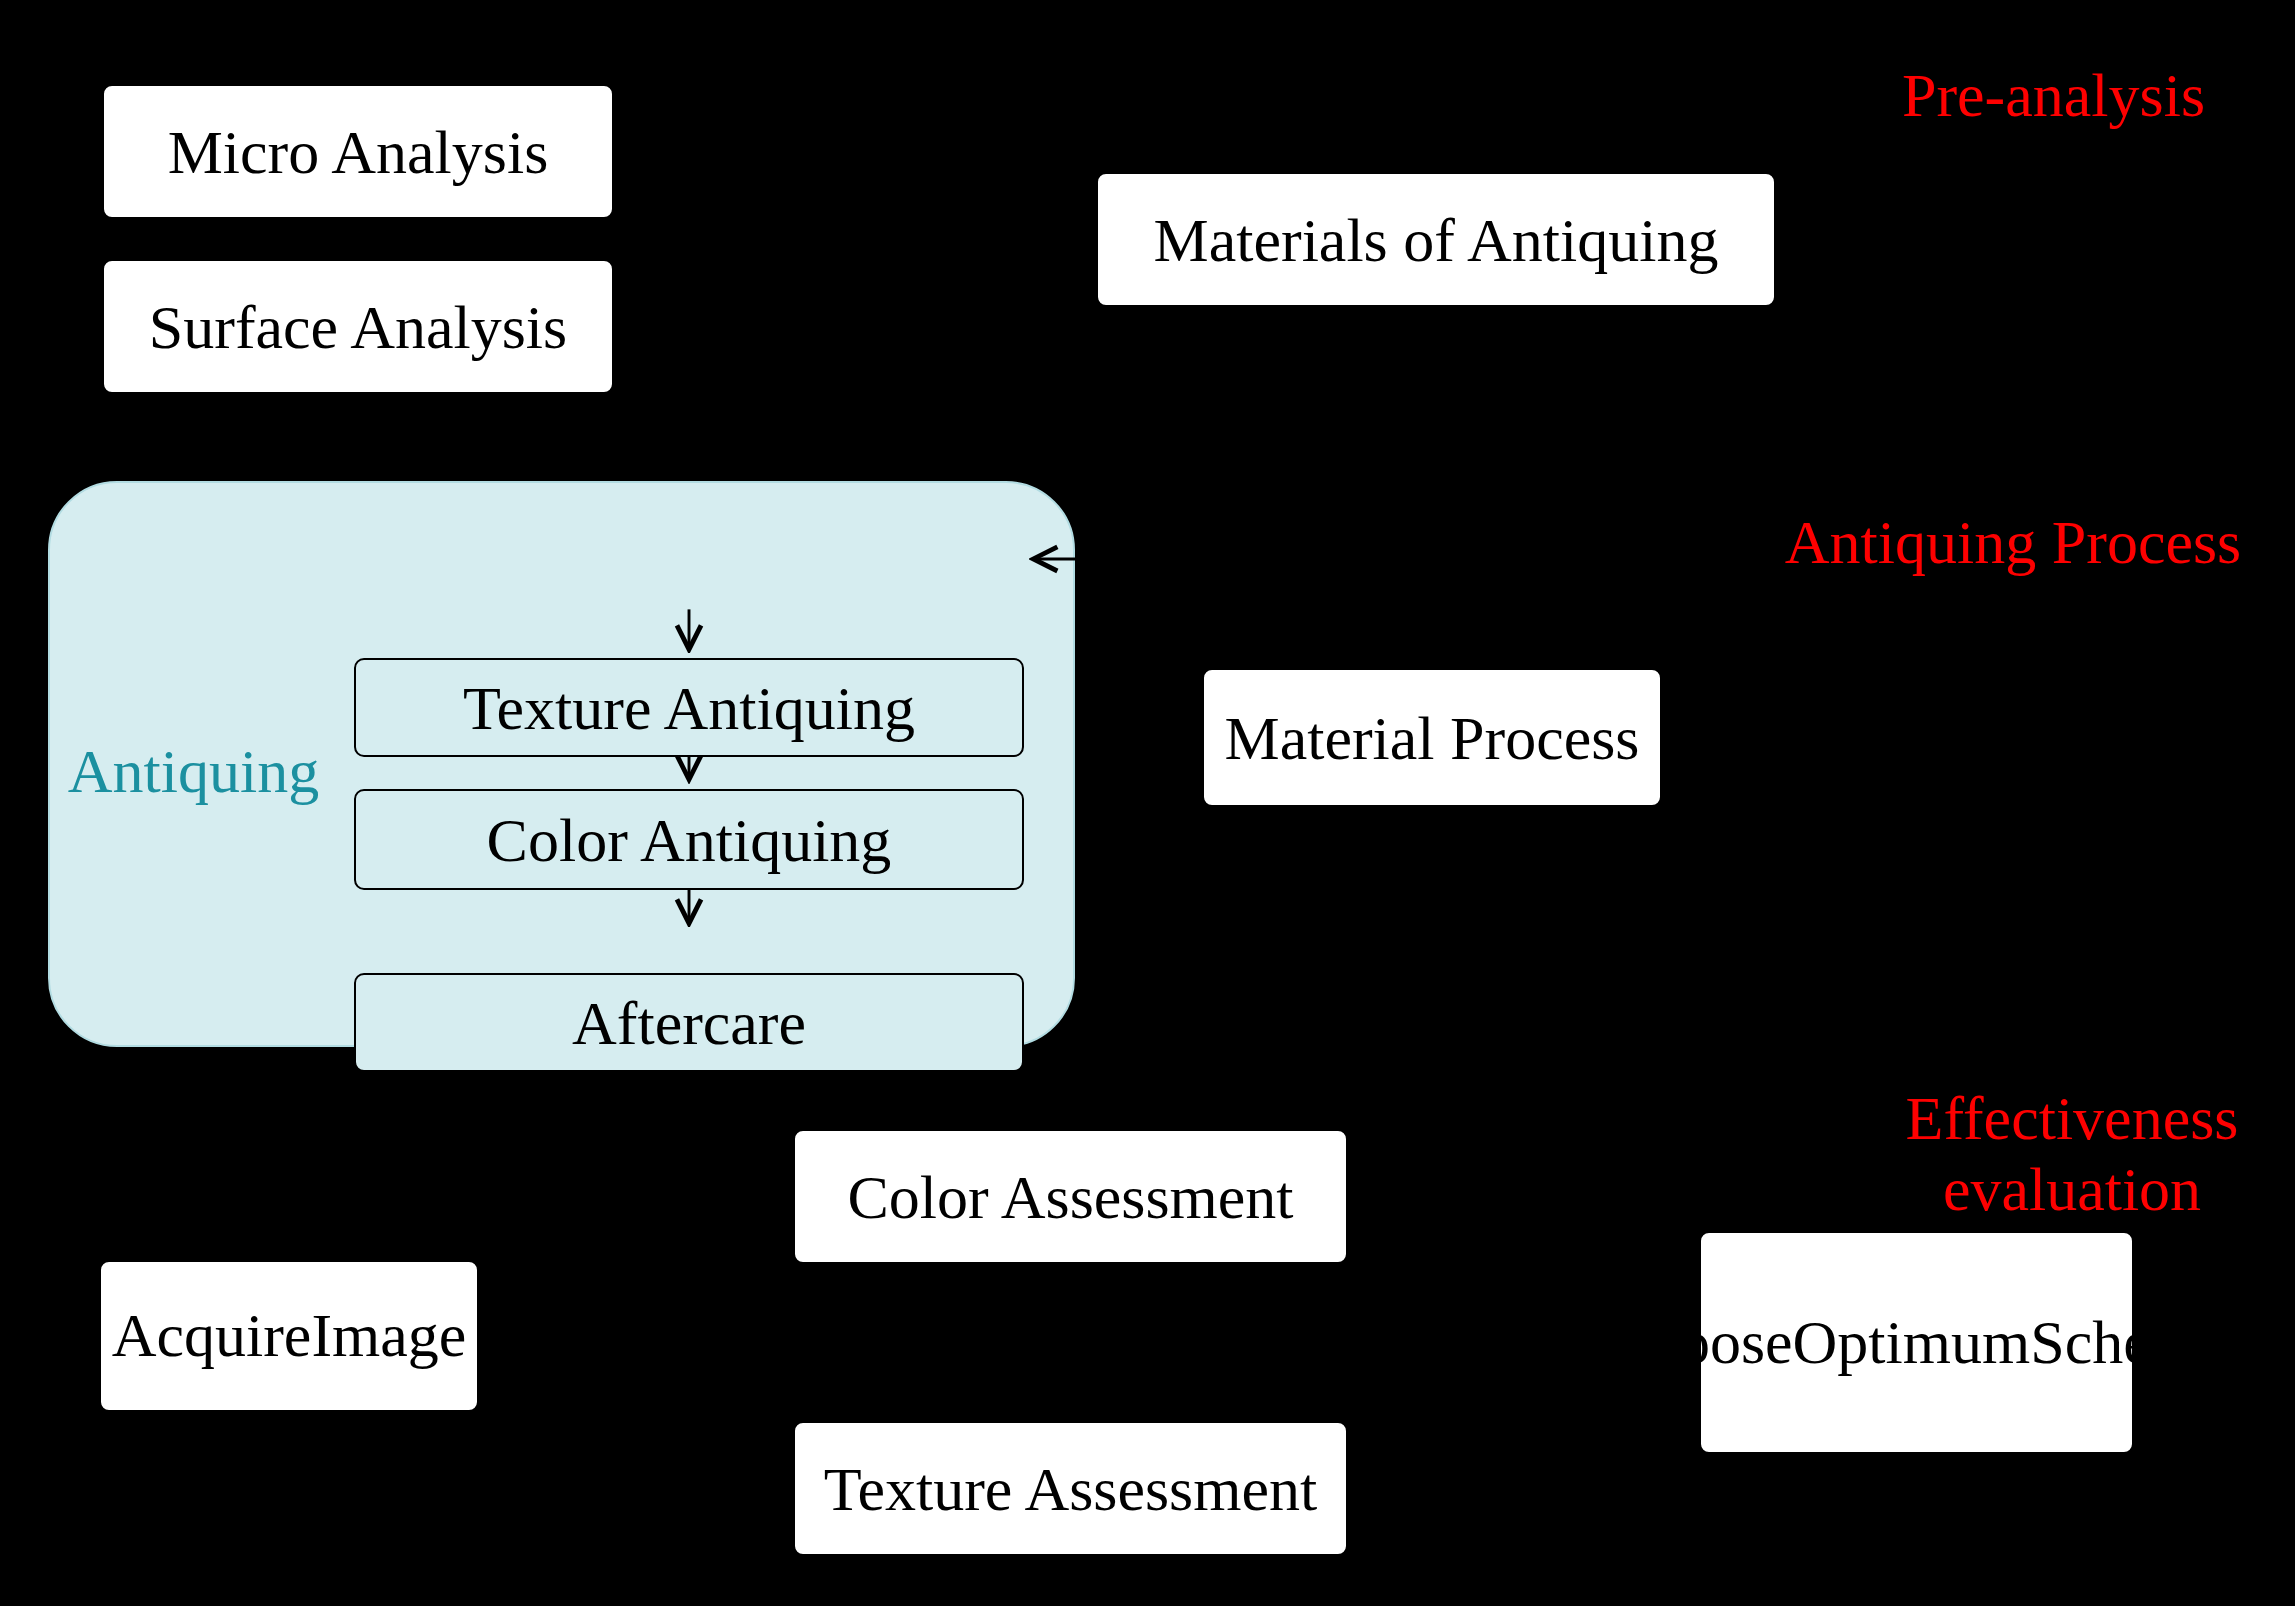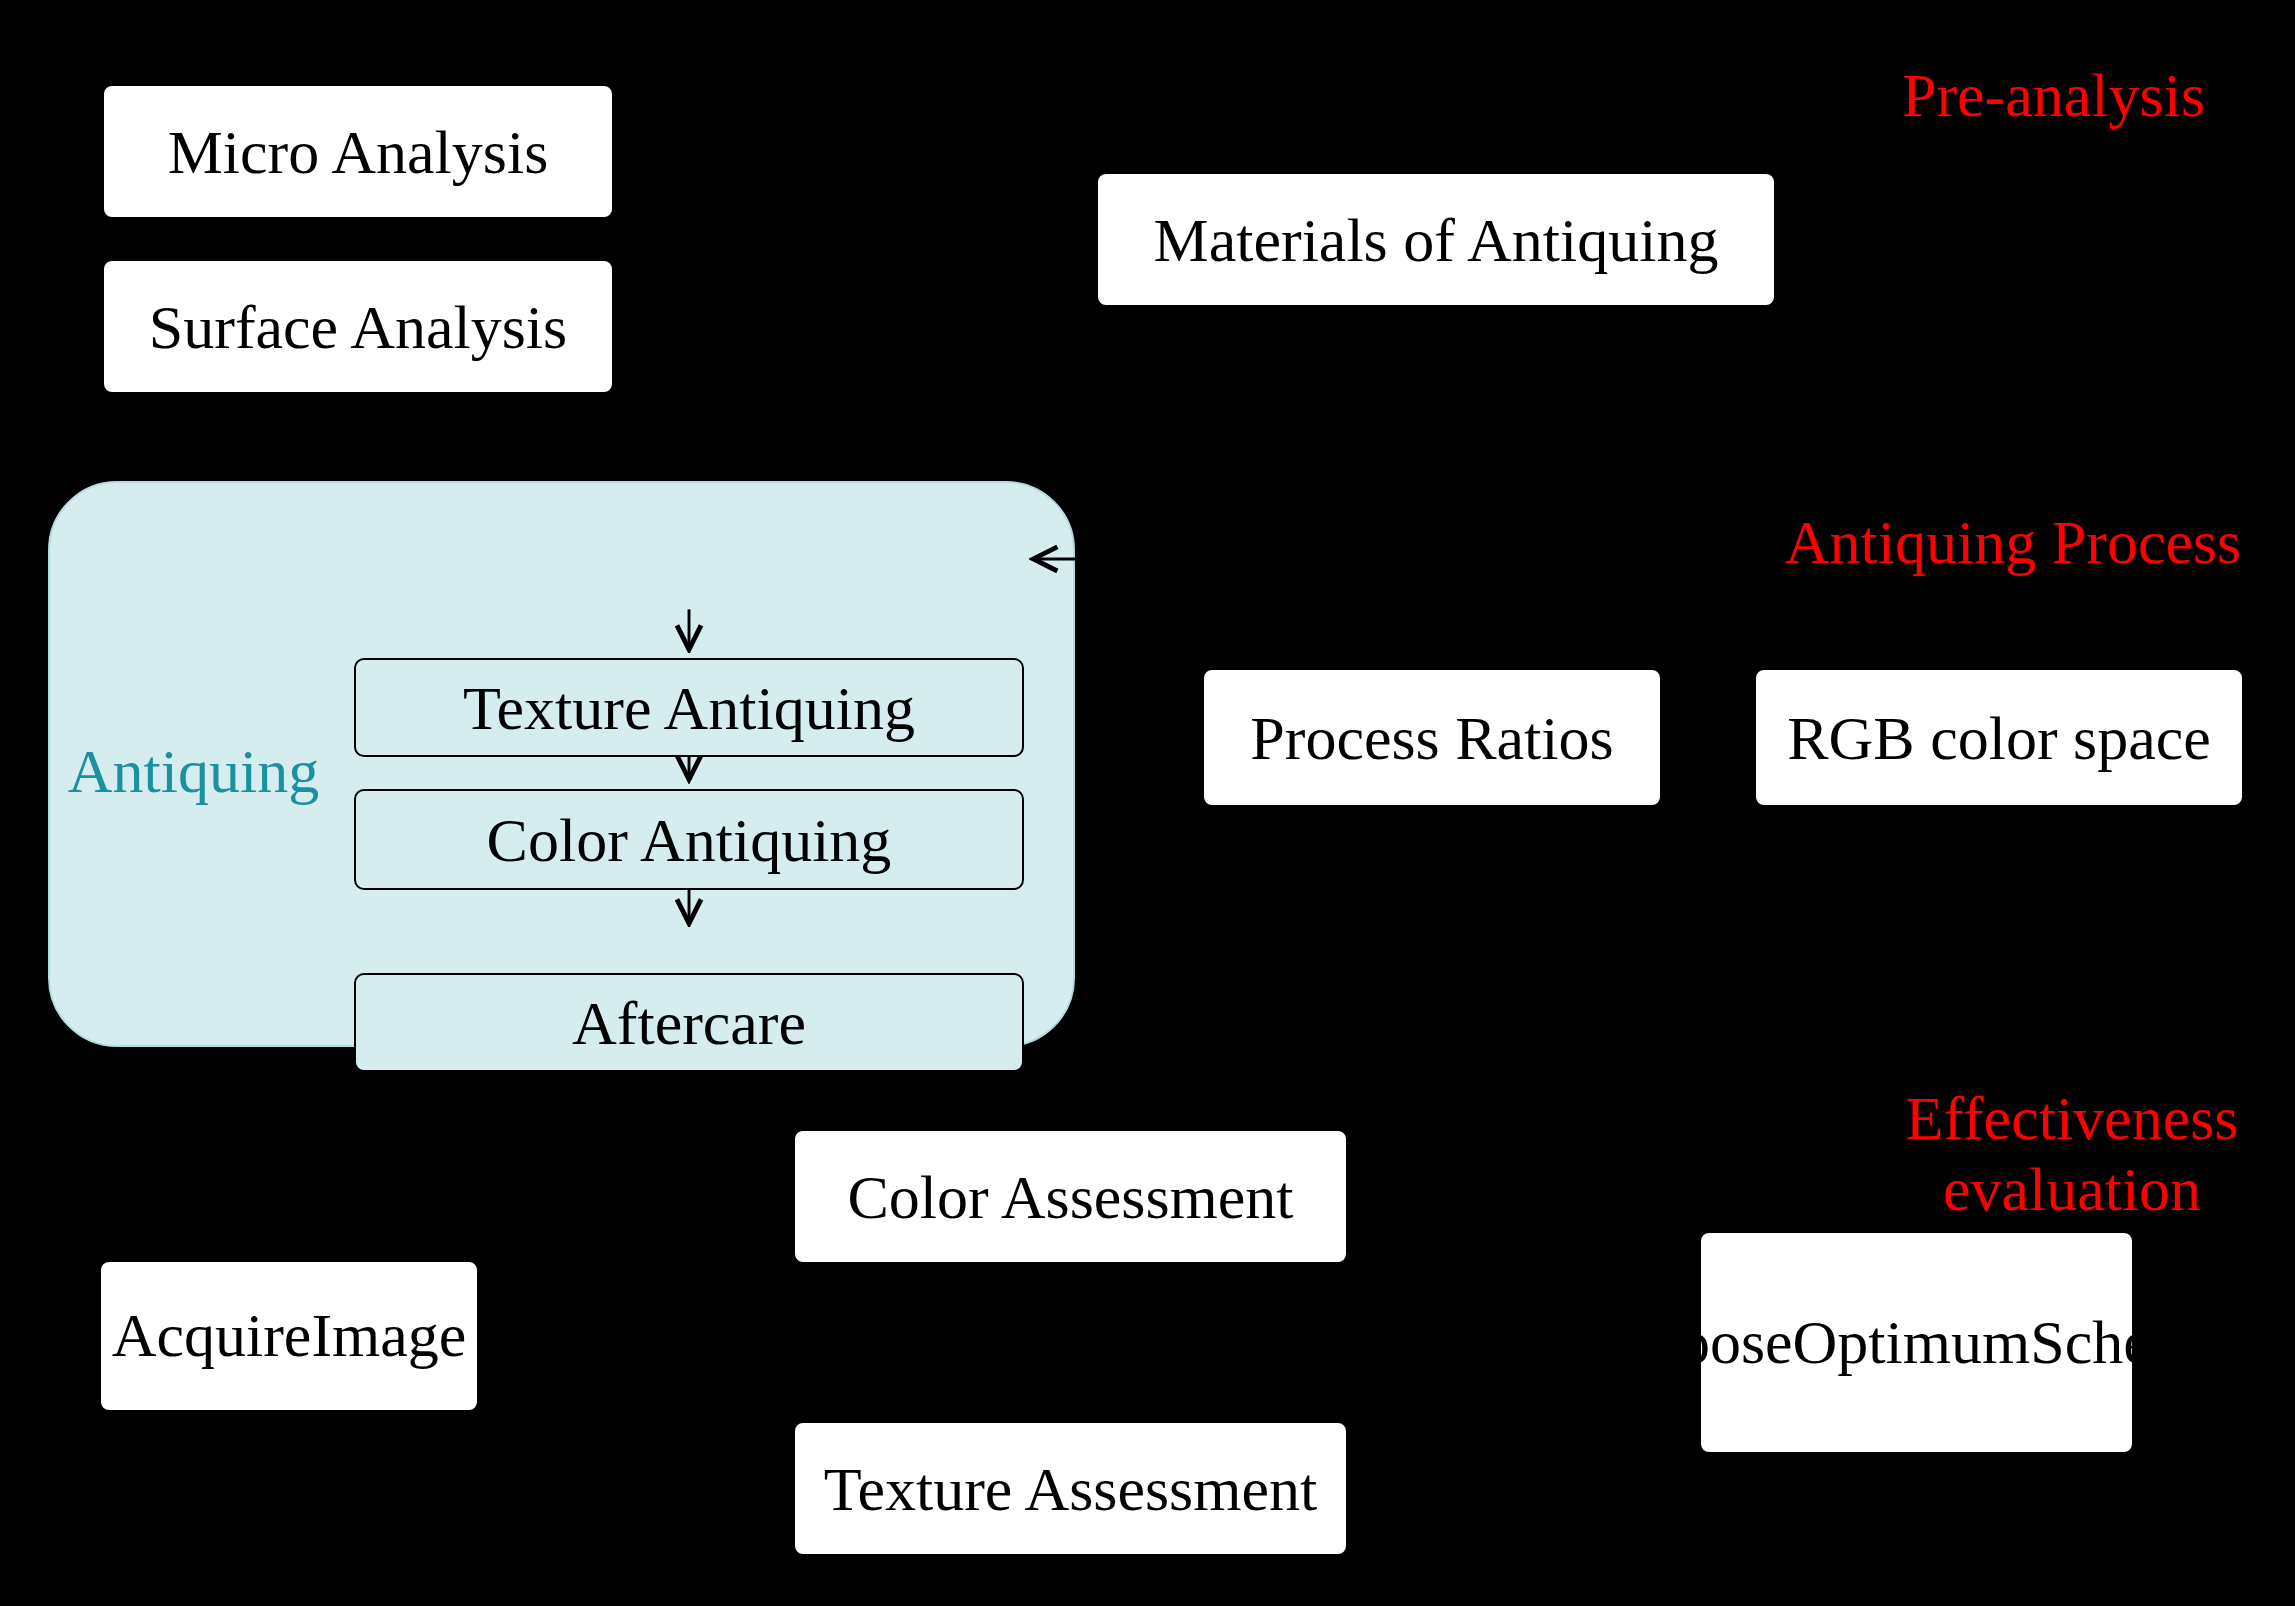--- a/index.html
+++ b/index.html
@@ -94,22 +94,21 @@
     <span class="ml" style="display:block;">Effectiveness</span>
     <span class="ml" style="display:block;">evaluation</span>
   </div>
 
   <div class="group-label" style="left:62px;top:740px;width:263px;">Antiquing</div>
 
   <div class="node" style="left:102px;top:84px;width:512px;height:135px;">Micro Analysis</div>
   <div class="node" style="left:102px;top:259px;width:512px;height:135px;">Surface Analysis</div>
   <div class="node" style="left:1096px;top:172px;width:680px;height:135px;">Materials of Antiquing</div>
 
-  <div class="node" style="left:1202px;top:668px;width:460px;height:139px;">Process Ratios</div>
-  <div class="node" style="left:1754px;top:668px;width:490px;height:139px;">RGB color space</div>
+  <div class="node" style="left:1202px;top:668px;width:460px;height:139px;">Material Process</div>
 
   <div class="node in-group" style="left:354px;top:658px;width:670px;height:99px;">Texture Antiquing</div>
   <div class="node in-group" style="left:354px;top:789px;width:670px;height:101px;">Color Antiquing</div>
   <div class="node in-group" style="left:354px;top:933px;width:670px;height:99px;margin-top:40px;">Aftercare</div>
 
   <div class="node multiline" style="left:99px;top:1260px;width:380px;height:152px;">
     <span class="ml">Acquire</span>
     <span class="ml">Image</span>
   </div>
   <div class="node" style="left:793px;top:1129px;width:555px;height:135px;">Color Assessment</div>

